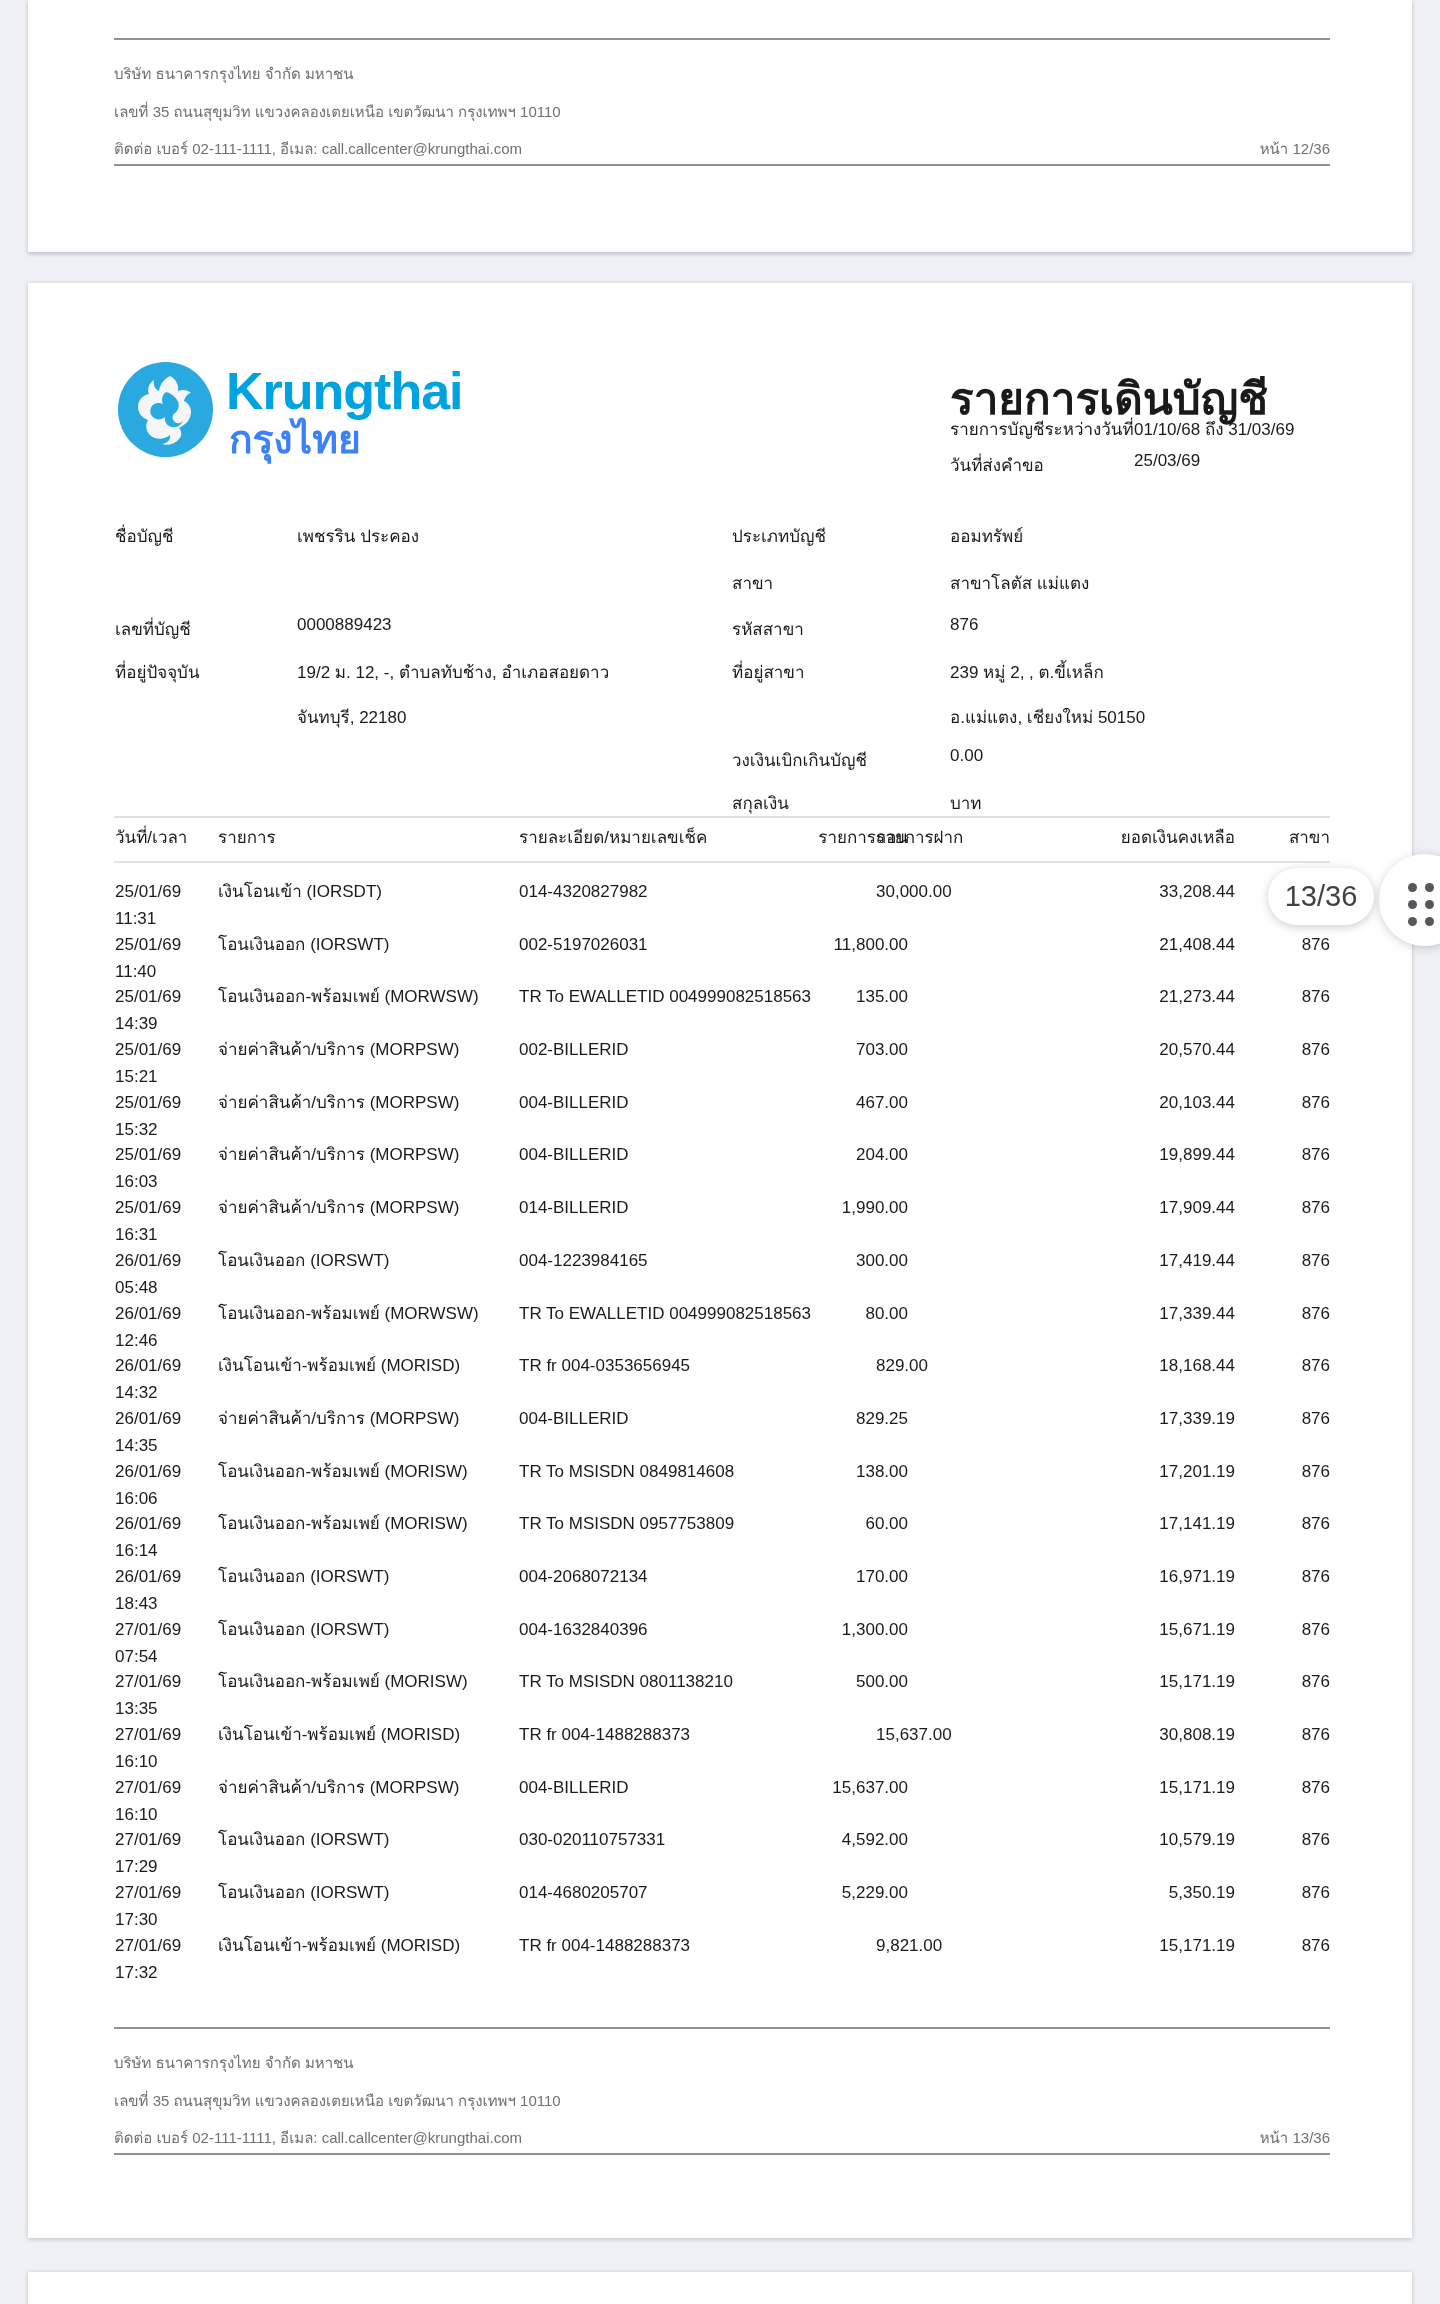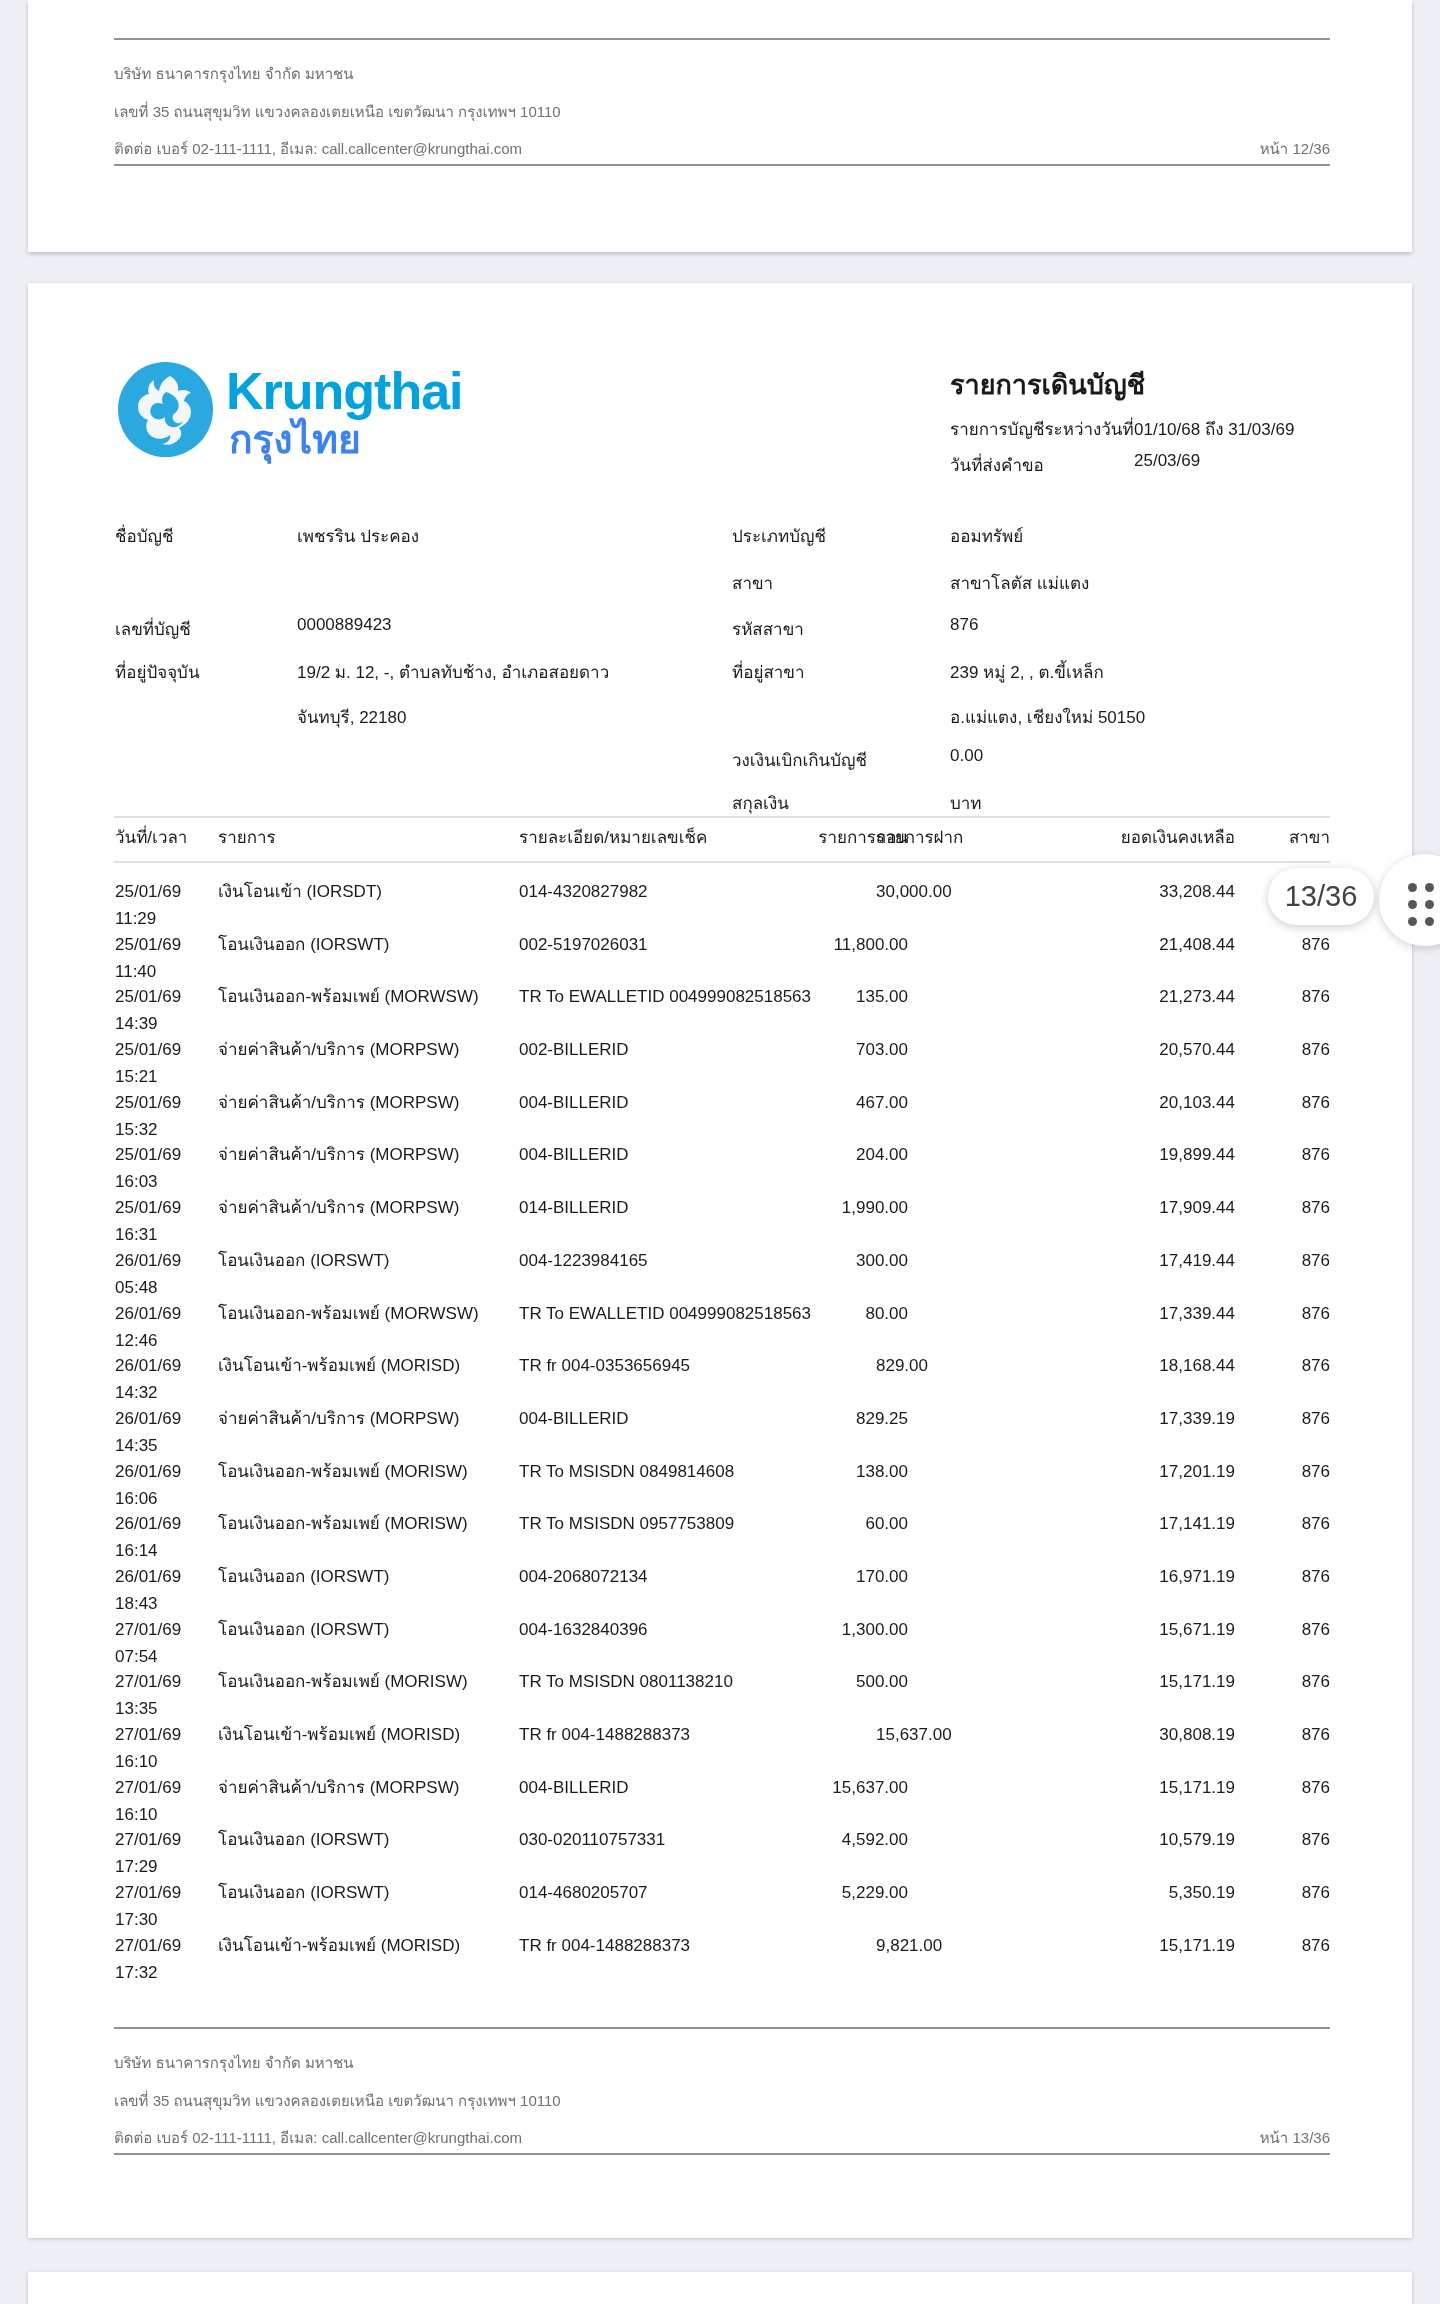--- a/index.html
+++ b/index.html
@@ -24,21 +24,21 @@
   .f-line{position:absolute;left:0;width:100%;height:0;border-top:2px solid #8f9296;}
   .f-row{position:absolute;left:0;white-space:nowrap;}
   .f-page{position:absolute;right:0;white-space:nowrap;}
 
   
   .logo-circle{position:absolute;left:4px;top:79px;width:95px;height:95px;}
   .wordmark-en{position:absolute;left:112px;top:82px;font-size:52px;font-weight:700;letter-spacing:-1px;line-height:1;}
   .wordmark-th{position:absolute;left:115px;top:137px;font-size:39px;font-weight:700;line-height:1;}
 
   
-  .stmt-title{position:absolute;left:836px;top:80px;font-size:27px;font-weight:600;color:#1a1a1a;white-space:nowrap;}
+  .stmt-title{position:absolute;left:836px;top:80px;font-size:44px;font-weight:600;color:#1a1a1a;white-space:nowrap;}
   .hdr-label{position:absolute;left:836px;font-size:17px;white-space:nowrap;}
   .hdr-value{position:absolute;left:1014px;font-size:17px;white-space:nowrap;padding-left:6px;}
 
   
   .ai{position:absolute;font-size:17px;white-space:nowrap;}
   .ai.lab-l{left:1px;} .ai.val-l{left:183px;}
   .ai.lab-r{left:618px;} .ai.val-r{left:836px;}
 
   
   .t-head{position:absolute;left:0;top:533px;width:1216px;height:45px;}
@@ -140,21 +140,21 @@
       <span class="col c-wd">รายการถอน</span>
       <span class="col c-dp">รายการฝาก</span>
       <span class="col c-bl">ยอดเงินคงเหลือ</span>
       <span class="col c-br">สาขา</span>
       <div class="h-line-bot"></div>
     </div>
 
     <div class="t-body">
         <div class="t-row">
     <span class="col c-date">25/01/69</span>
-    <span class="col c-time">11:29</span>
+    <span class="col c-time">11:31</span>
     <span class="col c-desc">เงินโอนเข้า (IORSDT)</span>
     <span class="col c-detail">014-4320827982</span>
     <span class="col c-wd"></span>
     <span class="col c-dp">30,000.00</span>
     <span class="col c-bl">33,208.44</span>
     <span class="col c-br"></span>
   </div>
         <div class="t-row">
     <span class="col c-date">25/01/69</span>
     <span class="col c-time">11:40</span>

